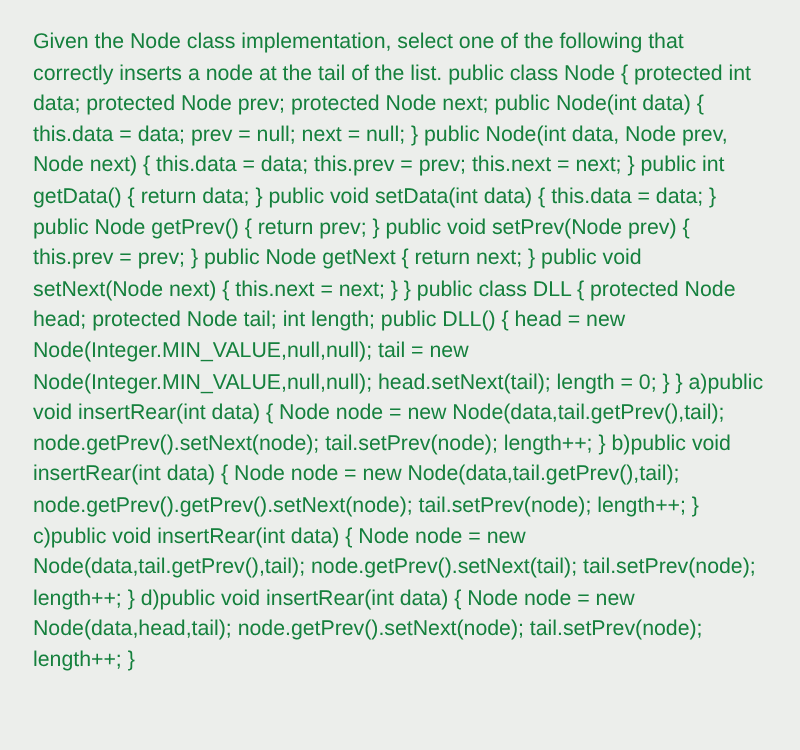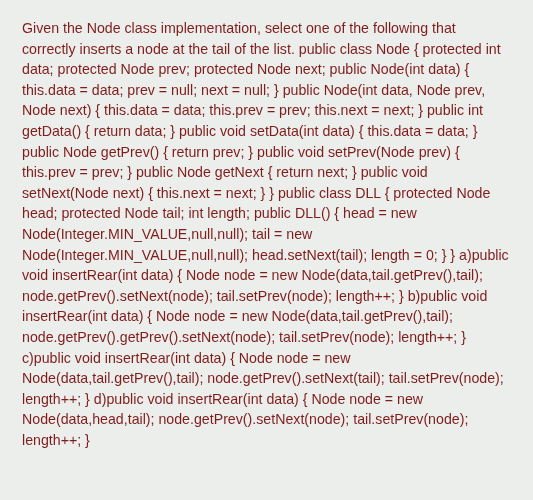--- a/index.html
+++ b/index.html
@@ -11,21 +11,21 @@
       width: 533px;
       height: 500px;
       background-color: #eceeeb;
       font-family: Arial, Helvetica, sans-serif;
       padding: 18px 22px;
       overflow: hidden;
     }
     .text-block {
       font-size: 14.2px;
       line-height: 1.45;
-      color: #7f1d1d;
+      color: #15803d;
       word-wrap: break-word;
     }
   </style>
 </head>
 <body>
 
 <div class="text-block">
   <span>Given the Node class implementation, select one of the following that correctly inserts a node at the tail of the list. public class Node { protected int data; protected Node prev; protected Node next; public Node(int data) { this.data = data; prev = null; next = null; } public Node(int data, Node prev, Node next) { this.data = data; this.prev = prev; this.next = next; } public int getData() { return data; } public void setData(int data) { this.data = data; } public Node getPrev() { return prev; } public void setPrev(Node prev) { this.prev = prev; } public Node getNext { return next; } public void setNext(Node next) { this.next = next; } } public class DLL { protected Node head; protected Node tail; int length; public DLL() { head = new Node(Integer.MIN_VALUE,null,null); tail = new Node(Integer.MIN_VALUE,null,null); head.setNext(tail); length = 0; } } a)public void insertRear(int data) { Node node = new Node(data,tail.getPrev(),tail); node.getPrev().setNext(node); tail.setPrev(node); length++; } b)public void insertRear(int data) { Node node = new Node(data,tail.getPrev(),tail); node.getPrev().getPrev().setNext(node); tail.setPrev(node); length++; } c)public void insertRear(int data) { Node node = new Node(data,tail.getPrev(),tail); node.getPrev().setNext(tail); tail.setPrev(node); length++; } d)public void insertRear(int data) { Node node = new Node(data,head,tail); node.getPrev().setNext(node); tail.setPrev(node); length++; }</span>
 </div>
 

